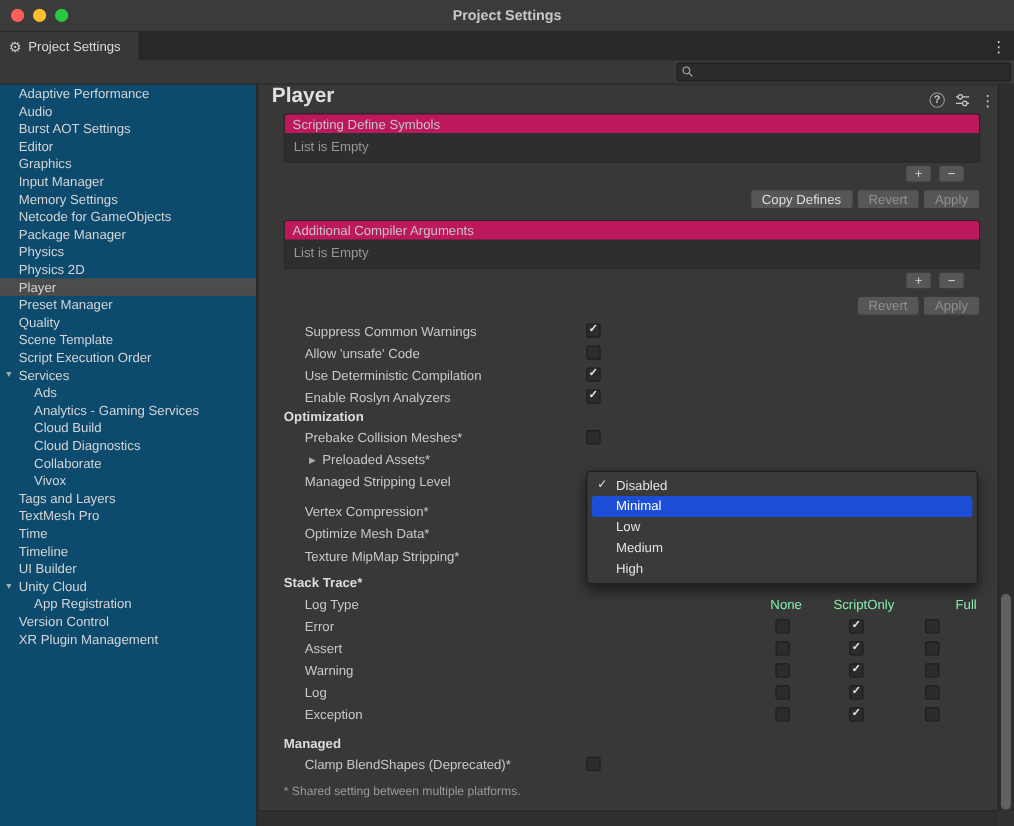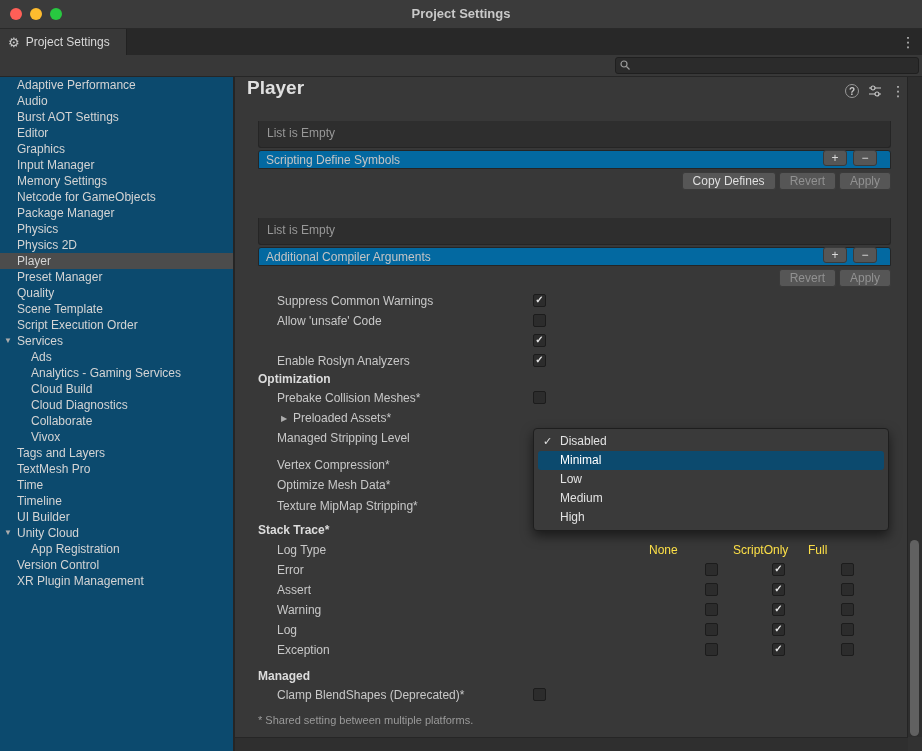--- a/index.html
+++ b/index.html
@@ -45,51 +45,51 @@
        font-size:10px;line-height:13px;text-align:center;font-weight:bold;box-sizing:border-box;}
   .kebab{font-size:14px;color:#C8C8C8;}
 
   .m-row{position:absolute;left:0;width:100%;height:18px;line-height:18px;}
   .lbl{position:absolute;left:42px;}
   .shdr{position:absolute;left:23px;font-weight:bold;color:#DCDCDC;}
   .fold-ic{position:absolute;left:46px;top:1px;font-size:8px;color:#ACACAC;}
   .lbl-fold{position:absolute;left:58px;}
   .footnote{position:absolute;left:23px;font-size:11px;color:#9A9A9A;}
 
-  .list-hdr{position:absolute;left:23px;width:633px;height:19px;line-height:18px;background:#0369a1;
-       border:1px solid #252525;border-radius:3px 3px 0 0;box-sizing:border-box;padding-left:7px;color:#C4C4C4;margin-top:47px;}
+  .list-hdr{position:absolute;left:23px;width:633px;height:19px;line-height:18px;background:#be185d;
+       border:1px solid #252525;border-radius:3px 3px 0 0;box-sizing:border-box;padding-left:7px;color:#C4C4C4;}
   .list-body{position:absolute;left:23px;width:633px;height:27px;line-height:25px;background:#2E2E2E;
        border:1px solid #252525;border-top:none;border-radius:0 0 3px 3px;box-sizing:border-box;
        padding-left:8px;color:#989898;}
   .pm-row{position:absolute;right:31px;display:flex;gap:6px;height:16px;}
   .pm{width:24px;height:16px;line-height:14px;text-align:center;background:#565656;border:1px solid #3A3A3A;
        border-radius:3px;color:#DADADA;cursor:default;box-sizing:border-box;}
   .btn-row{position:absolute;right:17px;display:flex;gap:3px;height:18px;}
   .ubtn{height:18px;line-height:16px;padding:0 10px;background:#565656;border:1px solid #3A3A3A;
        border-radius:3px;color:#DFDFDF;cursor:default;box-sizing:border-box;}
   .ubtn.dim{color:#919191;}
 
   .cb{position:absolute;top:2px;width:13px;height:13px;background:#2C2C2C;border:1px solid #1C1C1C;
        border-radius:2px;box-sizing:border-box;cursor:default;}
   .cb .tick{display:none;position:absolute;left:0;top:-1px;width:11px;height:11px;line-height:12px;
        text-align:center;font-size:10px;color:#E6E6E6;font-weight:bold;}
   .cb.checked .tick{display:block;}
   .cb-val{left:298px;}
 
-  .sth{position:absolute;width:80px;text-align:left;color:#fde047;}
+  .sth{position:absolute;width:80px;text-align:right;color:#86efac;}
 
   
   .popup{position:absolute;left:298px;top:351px;width:356px;height:103px;background:#3A3A3A;
        border:1px solid #1E1E1E;border-radius:4px;box-shadow:0 5px 12px rgba(0,0,0,0.55);
        padding-top:3px;box-sizing:border-box;z-index:10;}
   .opt{position:relative;height:19px;line-height:19px;margin:0 4px;padding-left:22px;border-radius:3px;
        color:#E2E2E2;cursor:default;}
   .opt .opt-check{visibility:hidden;position:absolute;left:5px;top:0;font-size:11px;}
   .opt.checked .opt-check{visibility:visible;}
-  .opt.hl{background:#0c4a6e;color:#FFFFFF;}
+  .opt.hl{background:#1d4ed8;color:#FFFFFF;}
 
   
   .hscroll{position:absolute;left:0;right:0;bottom:0;height:13px;background:#2F2F2F;border-top:1px solid #262626;}
   .vscroll{position:absolute;top:77px;right:0;width:14px;bottom:14px;background:#2E2E2E;border-left:1px solid #242424;}
   .vthumb{position:absolute;left:2px;width:9px;top:463px;height:196px;background:#616161;border-radius:5px;}
   .corner{position:absolute;right:0;bottom:0;width:14px;height:14px;background:#323232;}
 </style>
 </head>
 <body>
 
@@ -196,20 +196,21 @@
     <span class="lbl">Suppress Common Warnings</span>
     <span class="cb cb-val checked">
         <span class="tick">✓</span>
       </span>
   </div>
   <div class="m-row" style="top:235px">
     <span class="lbl">Allow 'unsafe' Code</span>
     <span class="cb cb-val"></span>
   </div>
   <div class="m-row" style="top:255px">
+    <span class="lbl">Use Deterministic Compilation</span>
     <span class="cb cb-val checked">
         <span class="tick">✓</span>
       </span>
   </div>
   <div class="m-row" style="top:275px">
     <span class="lbl">Enable Roslyn Analyzers</span>
     <span class="cb cb-val checked">
         <span class="tick">✓</span>
       </span>
   </div>

